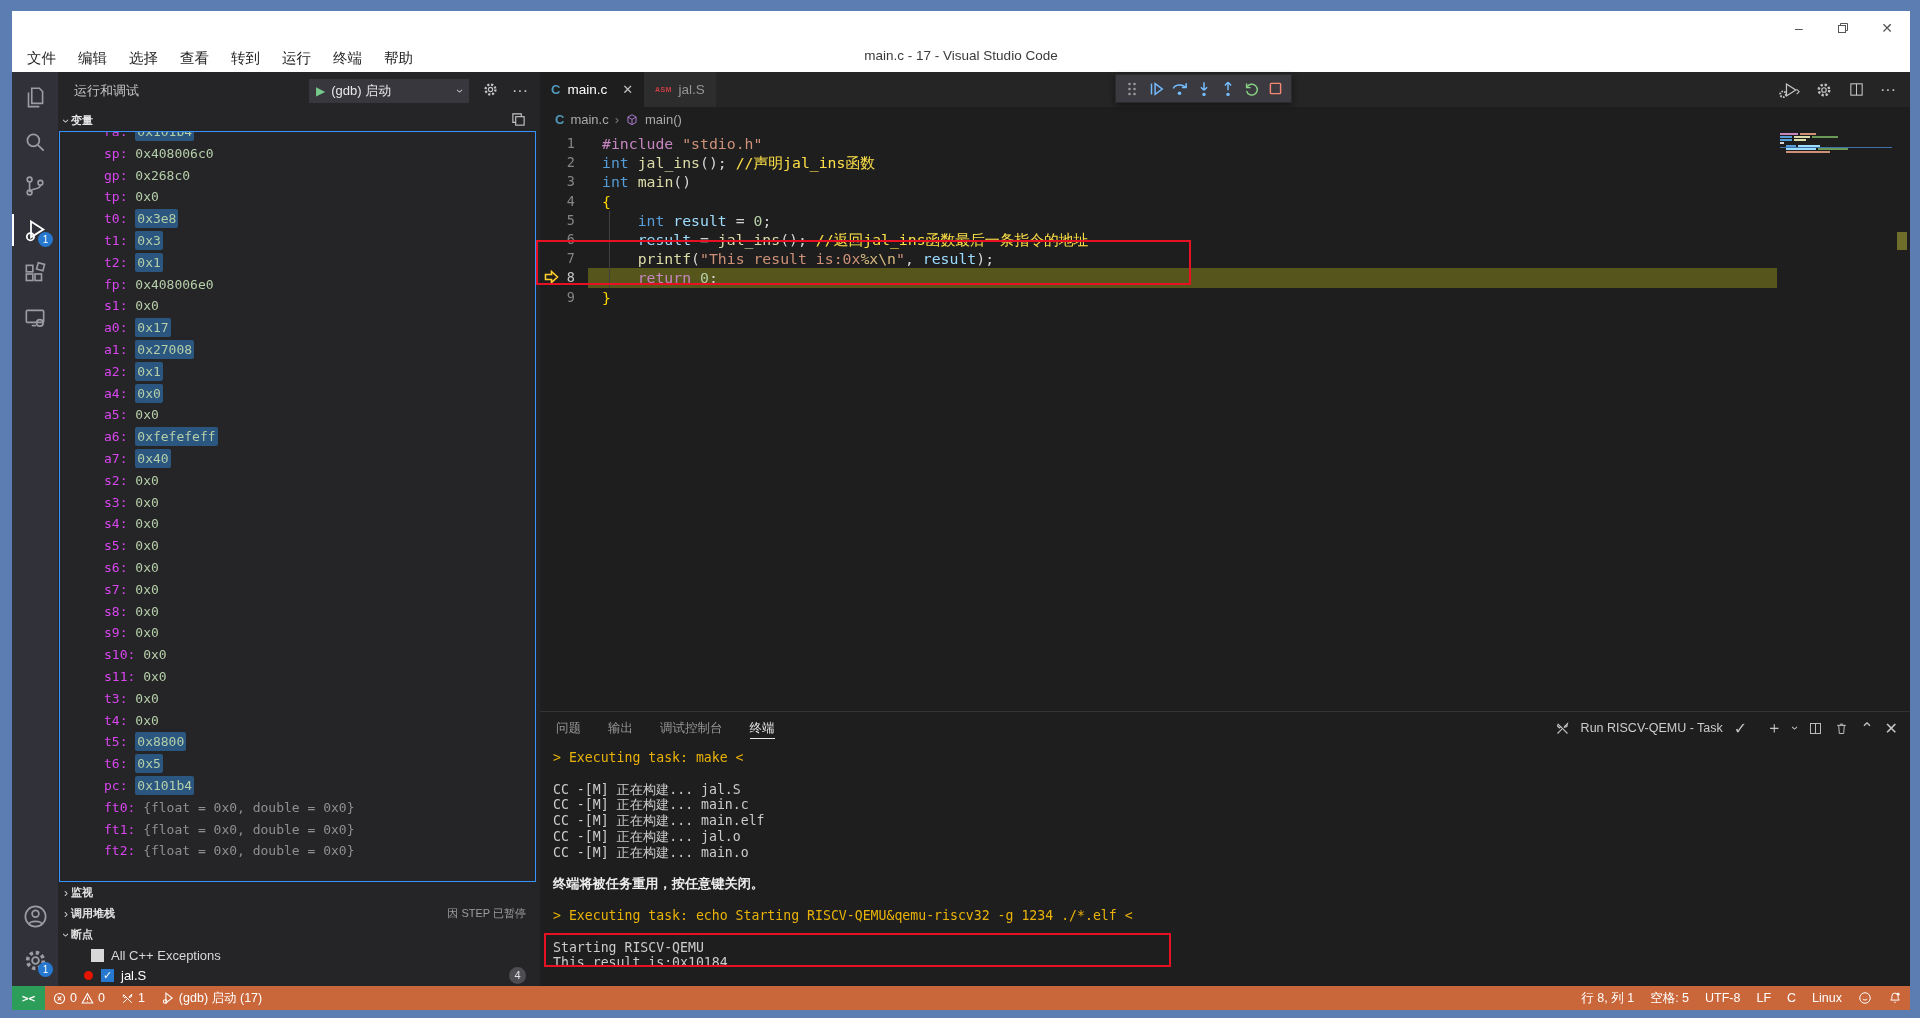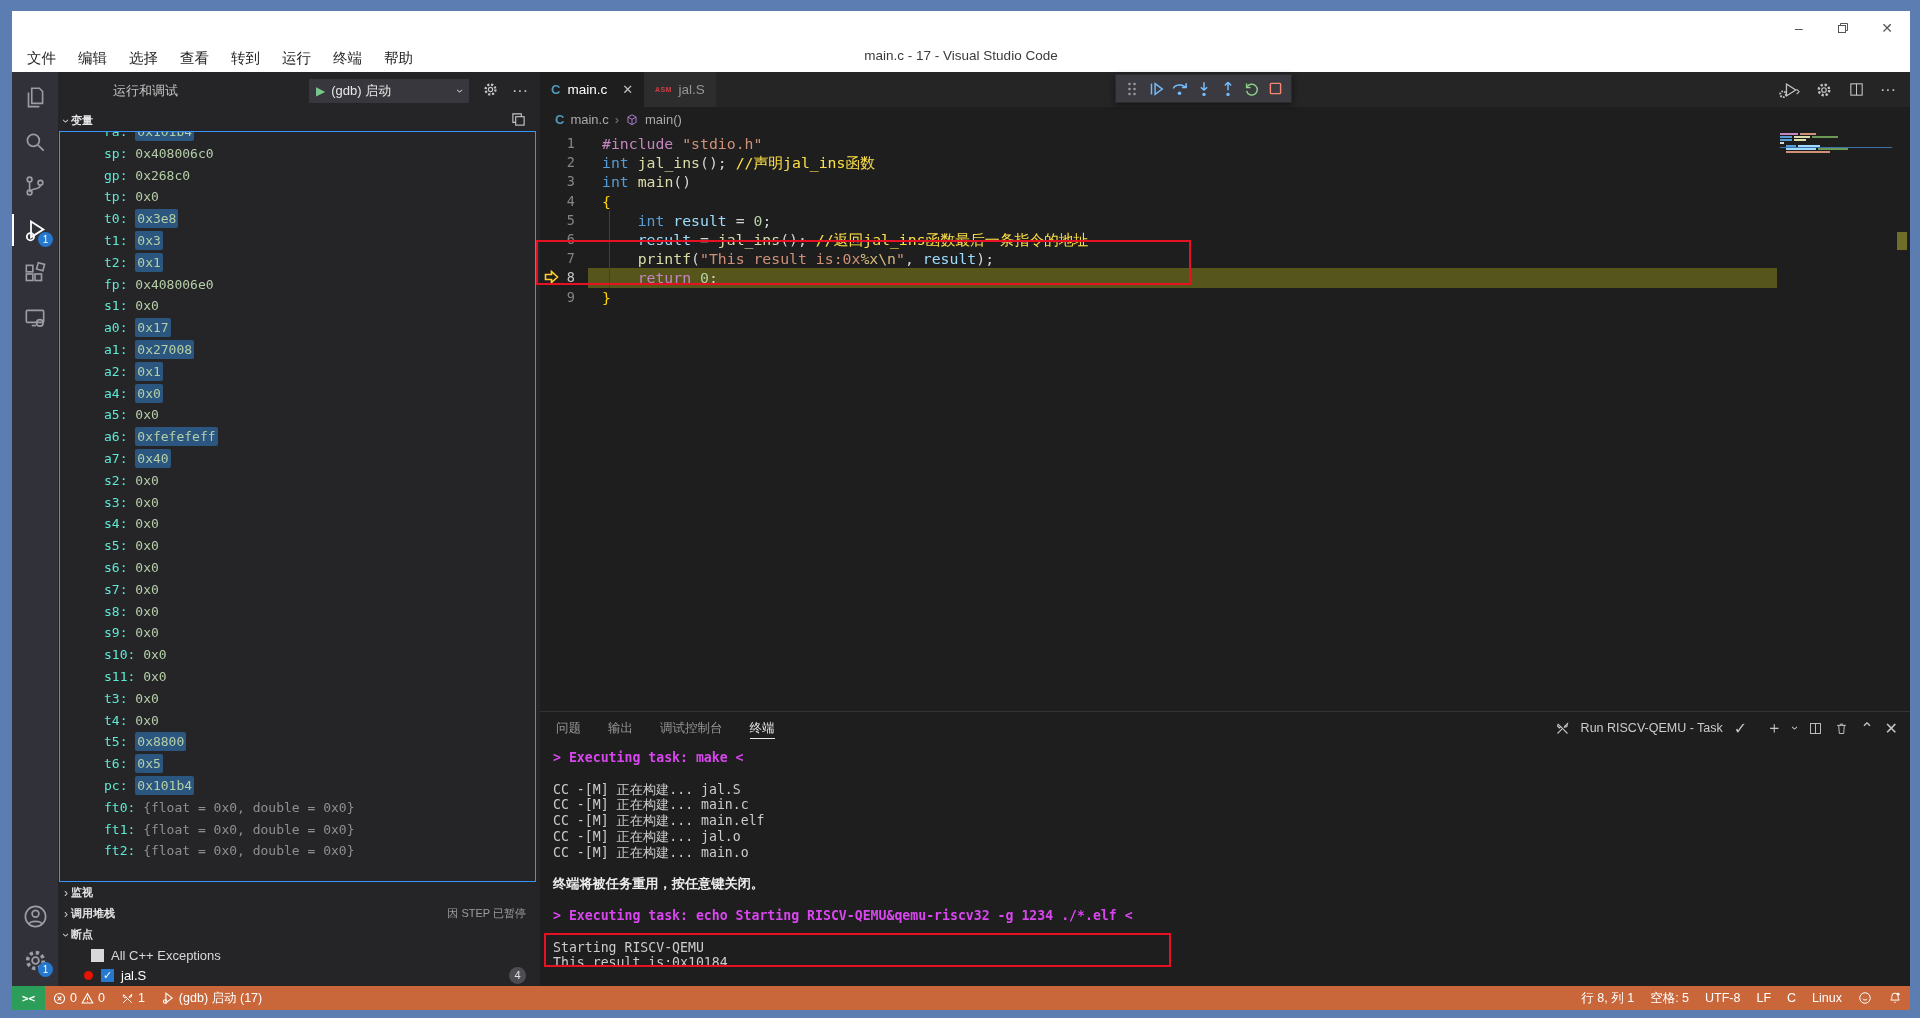--- a/index.html
+++ b/index.html
@@ -23,35 +23,35 @@
   .activitybar { width:46px; background:#31313a; display:flex; flex-direction:column; align-items:stretch; flex:none; }
   .ab-item { position:relative; height:44px; display:flex; align-items:center; justify-content:center; color:#9b9da3; }
   .ab-item.active { color:#ffffff; }
   .ab-item.active::before { content:""; position:absolute; left:0; top:6px; bottom:6px; width:2px; background:#fff; }
   .ab-spacer { flex:1; }
   .ab-badge { position:absolute; right:5px; bottom:5px; min-width:15px; height:15px; border-radius:8px; background:#2677ce; color:#fff; font-size:10px; line-height:15px; text-align:center; }
   .icon svg { display:block; }
 
   
   .sidebar { width:482px; background:#252528; flex:none; display:flex; flex-direction:column; color:#cccccc; }
-  .sb-header { height:38px; display:flex; align-items:center; padding:0 12px 0 16px; flex:none;margin-left:39px; }
+  .sb-header { height:38px; display:flex; align-items:center; padding:0 12px 0 16px; flex:none; }
   .sb-title { font-size:13px; color:#c3c3c3; white-space:nowrap; }
   .launch-select { margin-left:auto; width:160px; height:24px; background:#37373d; display:flex; align-items:center; padding:0 7px; color:#e8e8e8; font-size:13px; }
   .launch-select .play { color:#75c98b; margin-right:6px; font-size:12px; }
   .launch-select .chev { margin-left:auto; color:#c0c0c0; }
   .sb-hicon { margin-left:13px; color:#c5c5c5; }
   .section-row { height:21px; display:flex; align-items:center; padding:0 14px 0 6px; font-size:11px; font-weight:700; color:#e3e3e3; flex:none; }
   .section-row .chev { margin-right:3px; color:#cccccc; }
   .section-right { margin-left:auto; font-weight:400; font-size:11px; color:#9d9d9d; }
   .chev { display:inline-block; font-size:12px; line-height:1; font-weight:400; }
   .chev.down { transform:rotate(90deg); }
   .vars-box { margin-left:1px; width:477px; height:751px; border:1px solid var(--accent-blue,#3794ff); overflow:hidden; position:relative; flex:none; background:#252528; }
   .vars-scroll { position:absolute; left:0; right:0; top:-11px; }
   .var-row { height:21.8px; line-height:21.8px; padding-left:44px; font-family:"DejaVu Sans Mono",monospace; font-size:13px; white-space:pre; }
-  .var-name { color:#5eead4; }
+  .var-name { color:#d946ef; }
   .var-val { color:#b5cea8; }
   .var-val.changed { background:var(--changed-value-bg,#2a567f); border-radius:2px; padding:2px 2px; }
   .var-val.dim { color:#8f8f8f; }
   .bp-item { height:20px; display:flex; align-items:center; padding-left:33px; font-size:13px; color:#d8d8d8; flex:none; }
   .cb { width:13px; height:13px; margin-right:7px; flex:none; }
   .cb.unchecked { background:#d8d8d8; }
   .cb.checked { background:#2677ce; color:#fff; font-size:11px; line-height:13px; text-align:center; }
   .bp-dot { width:9px; height:9px; border-radius:50%; background:var(--breakpoint-red,#e51400); margin-right:8px; margin-left:-17px; flex:none; }
   .bp-badge { margin-left:auto; margin-right:14px; min-width:17px; height:17px; border-radius:9px; background:#4d4d52; color:#e2e2e2; font-size:11px; line-height:17px; text-align:center; }
 
@@ -90,21 +90,21 @@
   
   .panel { height:275px; flex:none; background:#1e1e1e; border-top:1px solid #333; position:relative; }
   .panel-header { height:32px; display:flex; align-items:center; padding-left:16px; gap:27px; }
   .panel-tab { font-size:12.5px; color:#969696; position:relative; height:32px; line-height:32px; }
   .panel-tab.active { color:#e7e7e7; }
   .panel-tab.active::after { content:""; position:absolute; left:0; right:0; bottom:5px; height:1px; background:#e7e7e7; }
   .panel-actions { position:absolute; right:12px; top:0; height:32px; display:flex; align-items:center; gap:11px; color:#c5c5c5; }
   .task-label { font-size:12.5px; color:#cccccc; }
   .terminal { margin:6px 0 0 13px; font-family:"DejaVu Sans Mono",monospace; font-size:13.2px; color:#cccccc; }
   .t-line { height:15.8px; line-height:15.8px; white-space:pre; }
-  .t-task { font-weight:700; color:#d946ef; }
+  .t-task { font-weight:400; color:#eab308; }
   .t-bold { font-weight:700; color:#ededed; }
 
   
   .statusbar { height:24px; background:var(--statusbar-bg,#c9663a); display:flex; align-items:center; color:#ffffff; font-size:12.5px; flex:none; }
   .sb-remote { width:33px; height:24px; background:var(--remote-green,#2d9e5a); display:flex; align-items:center; justify-content:center; font-family:"DejaVu Sans Mono",monospace; font-weight:700; font-size:11px; flex:none; }
   .st-item { display:flex; align-items:center; gap:4px; padding:0 8px; height:24px; }
   .st-right { margin-left:auto; display:flex; align-items:center; }
 
   
   .tk-pp{color:#c586c0}.tk-kw{color:#569cd6}.tk-ctl{color:#c586c0}.tk-fn{color:#dcdcaa}

